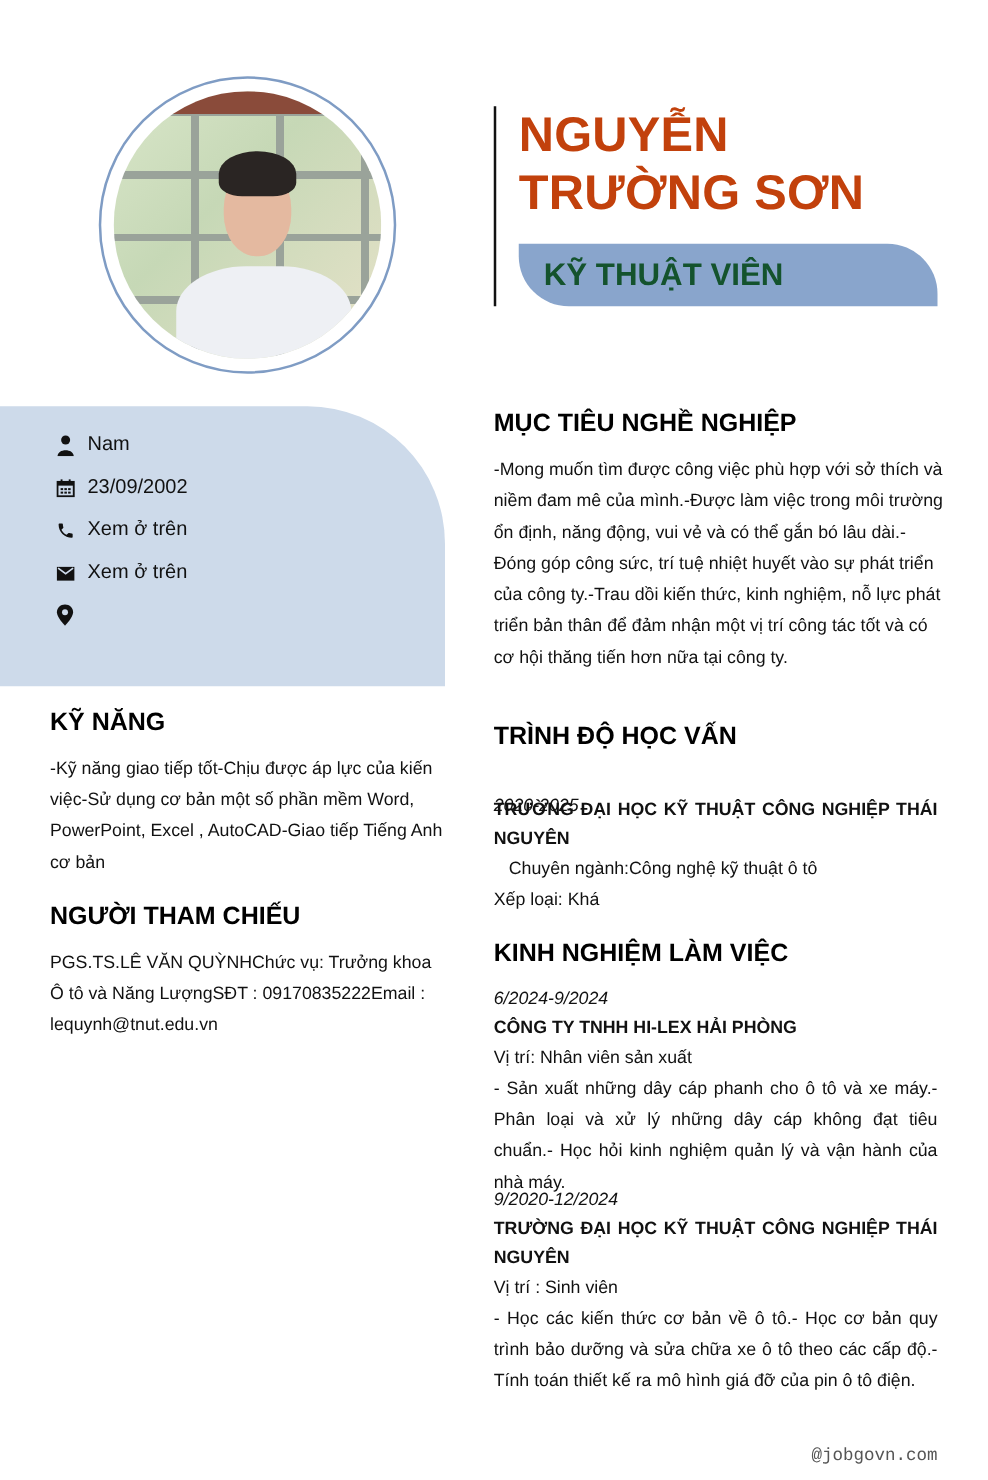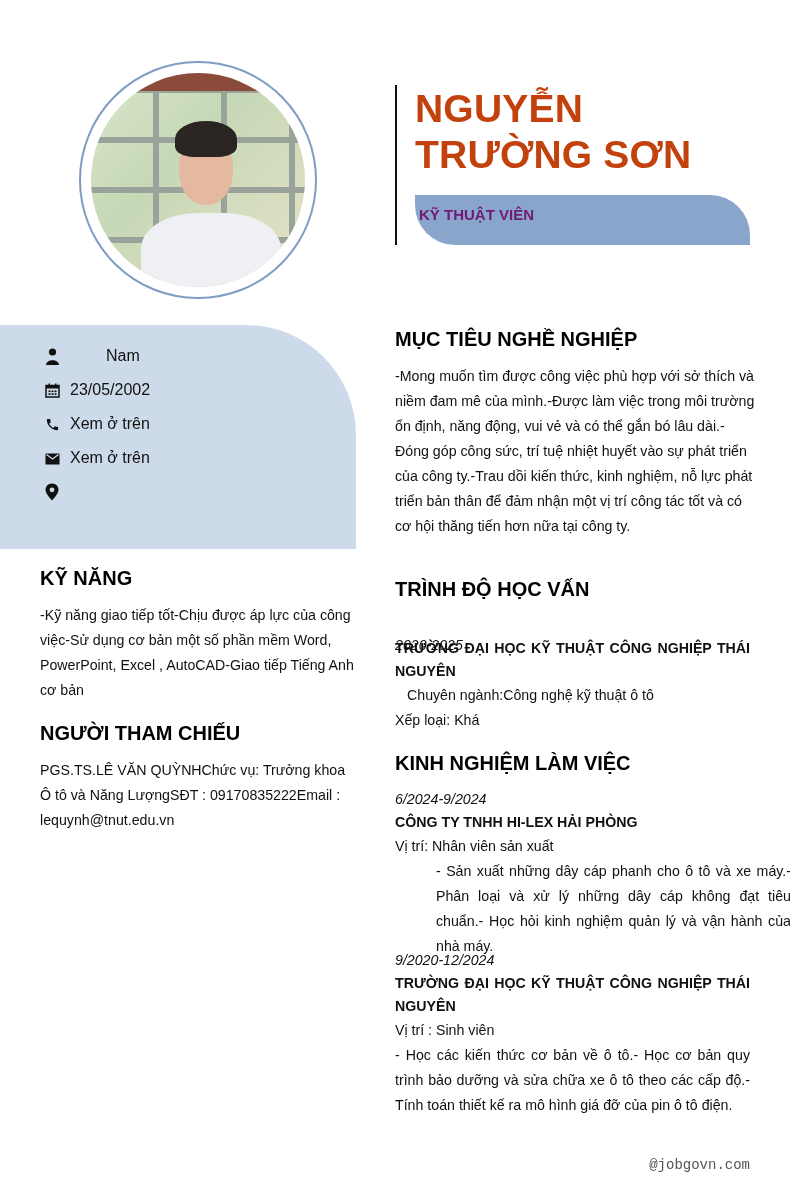--- a/index.html
+++ b/index.html
@@ -35,21 +35,21 @@
   .name-divider { position: absolute; left: 395px; top: 85px; width: 2px; height: 160px; background: #111; }
   .name {
     position: absolute; left: 415px; top: 86px; width: 350px;
     font-size: 39px; font-weight: 700; line-height: 46px; color: #c2410c; letter-spacing: 0.2px;
   }
   .title-pill {
     position: absolute; left: 415px; top: 195px; width: 335px; height: 50px;
     background: #89a5cc; border-radius: 0 40px 0 40px;
   }
   .title-pill span {
-    position: absolute; left: 4px; top: 11px; font-size: 15px; font-weight: 700; color: #701a75;
+    position: absolute; left: 20px; top: 11px; font-size: 25px; font-weight: 700; color: #14532d;
   }
 
   .contact-panel {
     position: absolute; left: 0; top: 325px; width: 356px; height: 224px;
     background: #cddaea; border-radius: 0 110px 0 0;
   }
   .contact-item {
     position: absolute; left: 44px; display: flex; align-items: flex-start;
     font-size: 16px; line-height: 24px; color: #111;
   }
@@ -76,21 +76,21 @@
 </div>
 
 <div class="name-divider"></div>
 <div class="name">NGUYỄN TRƯỜNG SƠN</div>
 <div class="title-pill">
   <span>KỸ THUẬT VIÊN</span>
 </div>
 
 <div class="contact-panel"></div>
 
-<div class="contact-item" style="top:344px;gap:36px;">
+<div class="contact-item" style="top:344px;">
   <span class="ico">
     <svg width="15" height="17" viewBox="0 0 15 17">
         <circle cx="7.5" cy="4" r="3.6" fill="#111"></circle>
         <path d="M1 17 C1 10.5 14 10.5 14 17 Z" fill="#111"></path>
       </svg>
   </span>
   <span class="txt">Nam</span>
 </div>
 
 <div class="contact-item" style="top:378px;">
@@ -101,21 +101,21 @@
         <rect x="3.5" y="0.5" width="1.5" height="3" fill="#111"></rect>
         <rect x="10" y="0.5" width="1.5" height="3" fill="#111"></rect>
         <rect x="3.5" y="7.5" width="2" height="1.6" fill="#111"></rect>
         <rect x="6.5" y="7.5" width="2" height="1.6" fill="#111"></rect>
         <rect x="9.5" y="7.5" width="2" height="1.6" fill="#111"></rect>
         <rect x="3.5" y="10.3" width="2" height="1.6" fill="#111"></rect>
         <rect x="6.5" y="10.3" width="2" height="1.6" fill="#111"></rect>
         <rect x="9.5" y="10.3" width="2" height="1.6" fill="#111"></rect>
       </svg>
   </span>
-  <span class="txt">23/05/2002</span>
+  <span class="txt">23/09/2002</span>
 </div>
 
 <div class="contact-item" style="top:412px;">
   <span class="ico">
     <svg width="15" height="15" viewBox="0 0 24 24">
         <path fill="#111" d="M6.6 10.8c1.4 2.8 3.8 5.1 6.6 6.6l2.2-2.2c.3-.3.7-.4 1-.2 1.1.4 2.3.6 3.6.6.6 0 1 .4 1 1V20c0 .6-.4 1-1 1C10.6 21 3 13.4 3 4c0-.6.4-1 1-1h3.5c.6 0 1 .4 1 1 0 1.3.2 2.5.6 3.6.1.3 0 .7-.2 1L6.6 10.8z"></path>
       </svg>
   </span>
   <span class="txt">Xem ở trên</span>
 </div>
@@ -133,39 +133,39 @@
 <div class="contact-item" style="top:480px;">
   <span class="ico">
     <svg width="14" height="18" viewBox="0 0 14 18">
         <path d="M7 0.5 C3.2 0.5 0.5 3.3 0.5 6.8 C0.5 11 7 17.5 7 17.5 C7 17.5 13.5 11 13.5 6.8 C13.5 3.3 10.8 0.5 7 0.5 Z" fill="#111"></path>
         <circle cx="7" cy="6.8" r="2.4" fill="#cddaea"></circle>
       </svg>
   </span>
 </div>
 
 <div class="section-title" style="left:40px; top:567px;">KỸ NĂNG</div>
-<div class="para" style="left:40px; top:603px; width:316px;">-Kỹ năng giao tiếp tốt-Chịu được áp lực của công việc-Sử dụng cơ bản một số phần mềm Word, PowerPoint, Excel , AutoCAD-Giao tiếp Tiếng Anh cơ bản</div>
+<div class="para" style="left:40px; top:603px; width:316px;">-Kỹ năng giao tiếp tốt-Chịu được áp lực của kiến việc-Sử dụng cơ bản một số phần mềm Word, PowerPoint, Excel , AutoCAD-Giao tiếp Tiếng Anh cơ bản</div>
 
 <div class="section-title" style="left:40px; top:722px;">NGƯỜI THAM CHIẾU</div>
 <div class="para" style="left:40px; top:758px; width:320px;">PGS.TS.LÊ VĂN QUỲNHChức vụ: Trưởng khoa Ô tô và Năng LượngSĐT : 09170835222Email : lequynh@tnut.edu.vn</div>
 
 <div class="section-title" style="left:395px; top:328px;">MỤC TIÊU NGHỀ NGHIỆP</div>
 <div class="para" style="left:395px; top:364px; width:360px;">-Mong muốn tìm được công việc phù hợp với sở thích và niềm đam mê của mình.-Được làm việc trong môi trường ổn định, năng động, vui vẻ và có thể gắn bó lâu dài.-Đóng góp công sức, trí tuệ nhiệt huyết vào sự phát triển của công ty.-Trau dồi kiến thức, kinh nghiệm, nỗ lực phát triển bản thân để đảm nhận một vị trí công tác tốt và có cơ hội thăng tiến hơn nữa tại công ty.</div>
 
 <div class="section-title" style="left:395px; top:578px;">TRÌNH ĐỘ HỌC VẤN</div>
 <div class="italic" style="left:395px; top:617px;margin-top:20px;">2020-2025</div>
 <div class="bold-line justify" style="left:395px; top:637px; width:355px; text-align-last:left;">TRƯỜNG ĐẠI HỌC KỸ THUẬT CÔNG NGHIỆP THÁI NGUYÊN</div>
 <div class="para" style="left:395px; top:683px; width:355px;margin-left:12px;">Chuyên ngành:Công nghệ kỹ thuật ô tô</div>
 <div class="para" style="left:395px; top:708px; width:355px;">Xếp loại: Khá</div>
 
 <div class="section-title" style="left:395px; top:752px;">KINH NGHIỆM LÀM VIỆC</div>
 
 <div class="italic" style="left:395px; top:791px;">6/2024-9/2024</div>
 <div class="bold-line" style="left:395px; top:811px; width:355px;">CÔNG TY TNHH HI-LEX HẢI PHÒNG</div>
 <div class="para" style="left:395px; top:834px; width:355px;">Vị trí: Nhân viên sản xuất</div>
-<div class="para justify" style="left:395px; top:859px; width:355px;margin-left:41px;">- Sản xuất những dây cáp phanh cho ô tô và xe máy.- Phân loại và xử lý những dây cáp không đạt tiêu chuẩn.- Học hỏi kinh nghiệm quản lý và vận hành của nhà máy.</div>
+<div class="para justify" style="left:395px; top:859px; width:355px;">- Sản xuất những dây cáp phanh cho ô tô và xe máy.- Phân loại và xử lý những dây cáp không đạt tiêu chuẩn.- Học hỏi kinh nghiệm quản lý và vận hành của nhà máy.</div>
 
 <div class="italic" style="left:395px; top:952px;">9/2020-12/2024</div>
 <div class="bold-line justify" style="left:395px; top:972px; width:355px; text-align-last:left;">TRƯỜNG ĐẠI HỌC KỸ THUẬT CÔNG NGHIỆP THÁI NGUYÊN</div>
 <div class="para" style="left:395px; top:1018px; width:355px;">Vị trí : Sinh viên</div>
 <div class="para justify" style="left:395px; top:1043px; width:355px;">- Học các kiến thức cơ bản về ô tô.- Học cơ bản quy trình bảo dưỡng và sửa chữa xe ô tô theo các cấp độ.-Tính toán thiết kế ra mô hình giá đỡ của pin ô tô điện.</div>
 
 <div class="footer">@jobgovn.com</div>
 
 </body></html>

